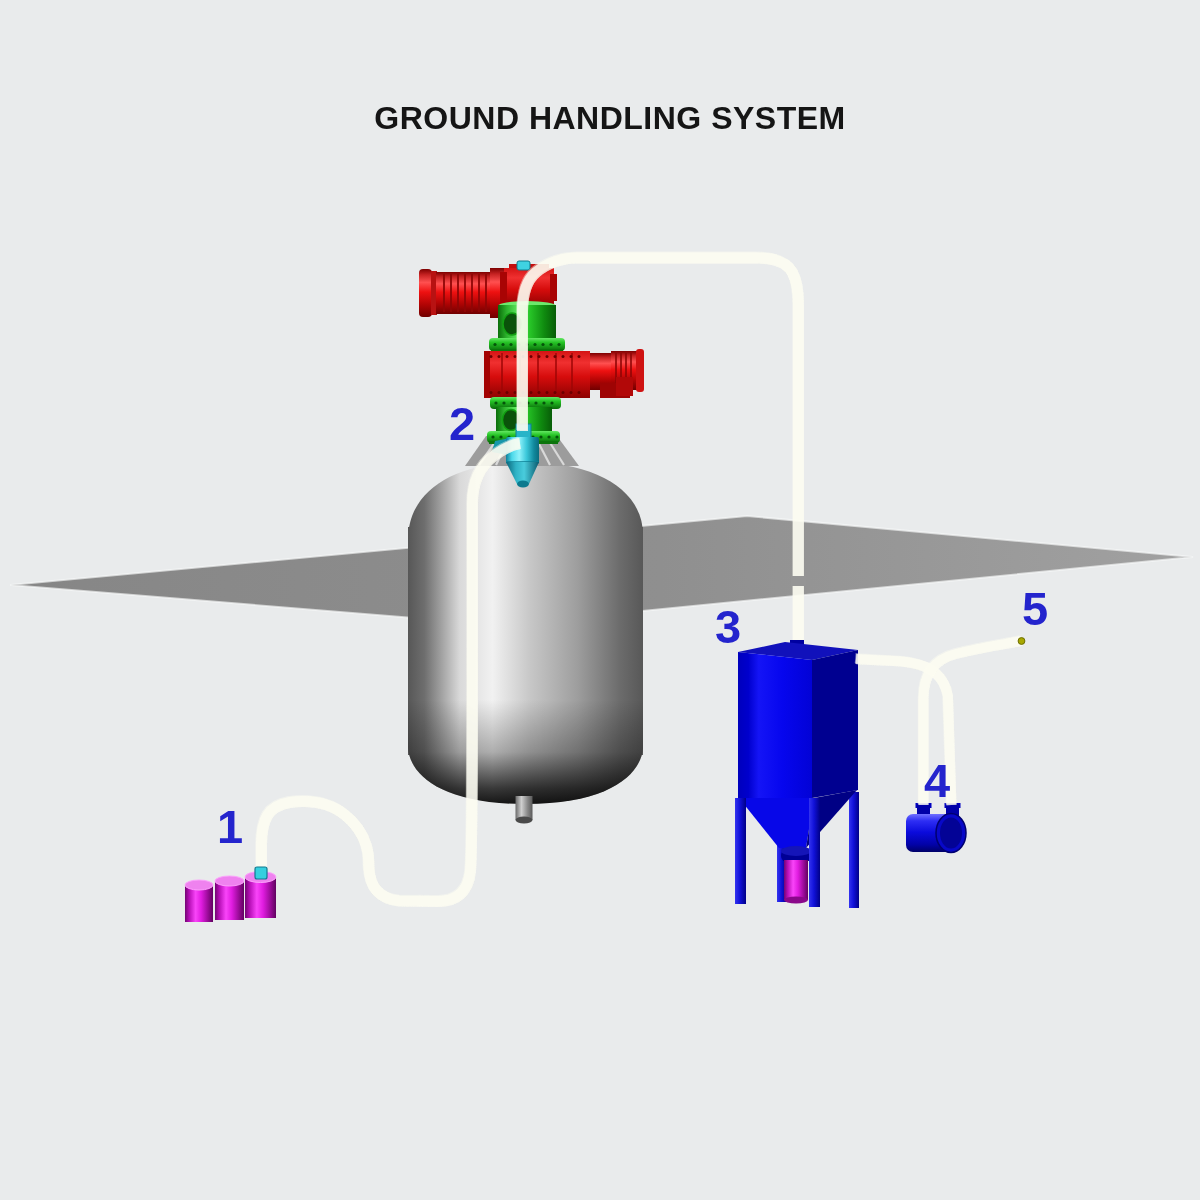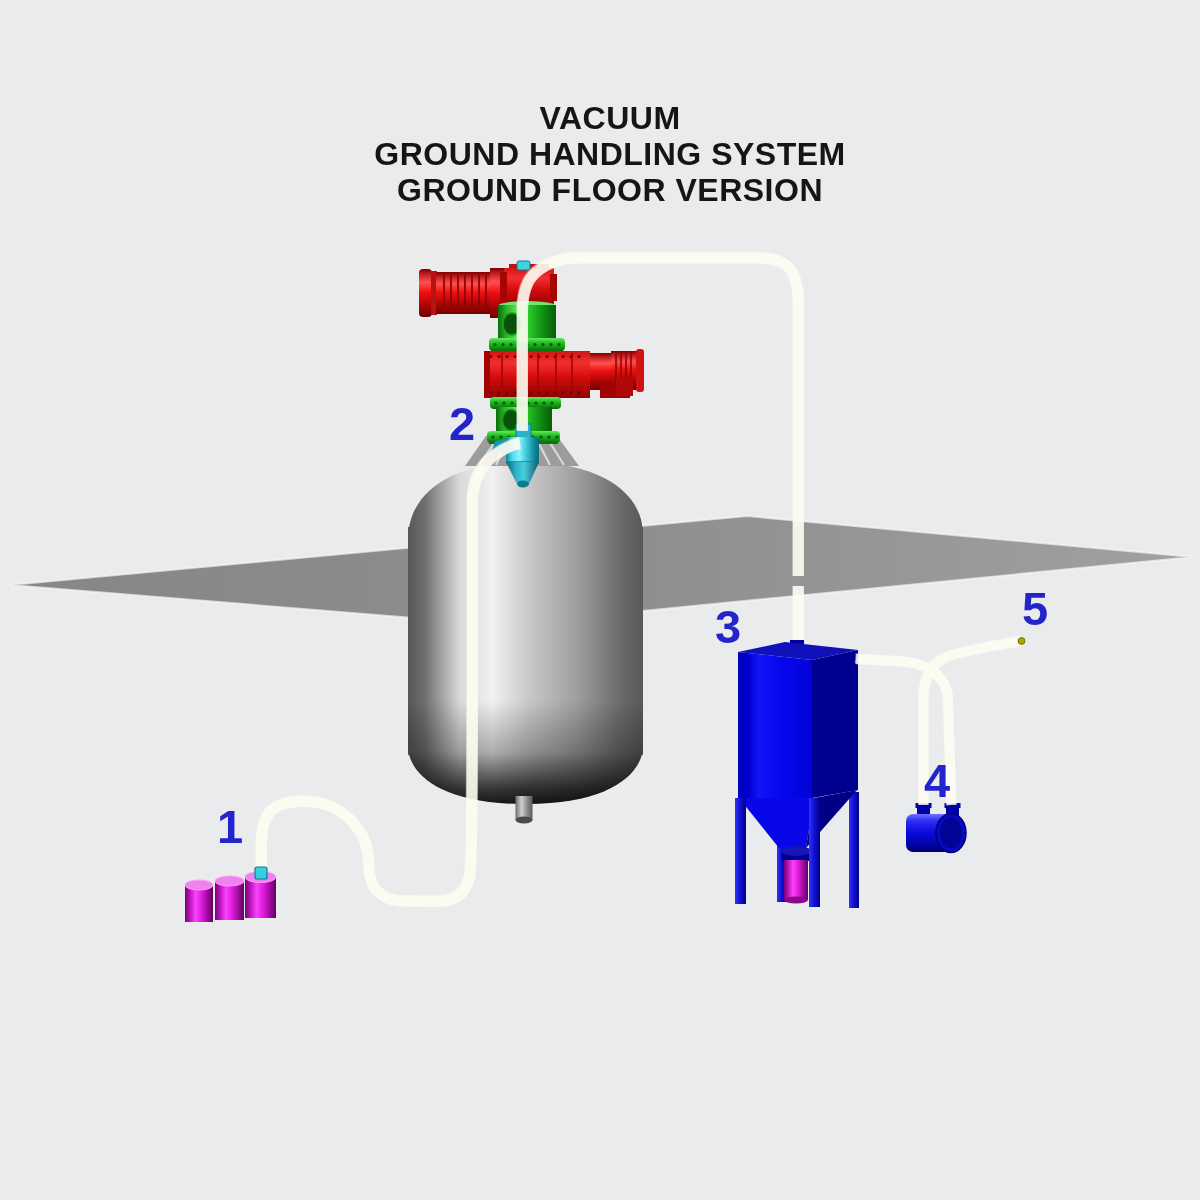--- a/index.html
+++ b/index.html
@@ -344,23 +344,21 @@
   <g>
     <path id="hb" d="M 923.5 805 L 923.5 699 C 923.5 674.5 934 659.5 956 654 C 986 646.5 1007.5 644 1021.5 641" fill="none" stroke="#fdfdf2" stroke-width="10" stroke-opacity=".45"></path>
     <use href="#hb" fill="none" stroke="#8e8e00" stroke-width="7.6"></use>
     <use href="#hb" fill="none" stroke="#e2e206" stroke-width="5.2"></use>
     <use href="#hb" fill="none" stroke="#ffff78" stroke-width="1.6" stroke-opacity=".95" transform="translate(-0.8,-0.9)"></use>
     <circle cx="1021.5" cy="641" r="3.4" fill="#a8a800" stroke="#6e6e00" stroke-width="1"></circle>
   </g>
 </svg>
 
 <div class="title-block">
-  <div>VACUUM</div>
   <div>GROUND HANDLING SYSTEM</div>
-  <div>GROUND FLOOR VERSION</div>
 </div>
 
 <div class="num-label" style="left:230px;top:827px">1</div>
 <div class="num-label" style="left:462px;top:424px">2</div>
 <div class="num-label" style="left:728px;top:627px">3</div>
 <div class="num-label" style="left:937px;top:781px">4</div>
 <div class="num-label" style="left:1035px;top:609px">5</div>
 
 </div>
 

